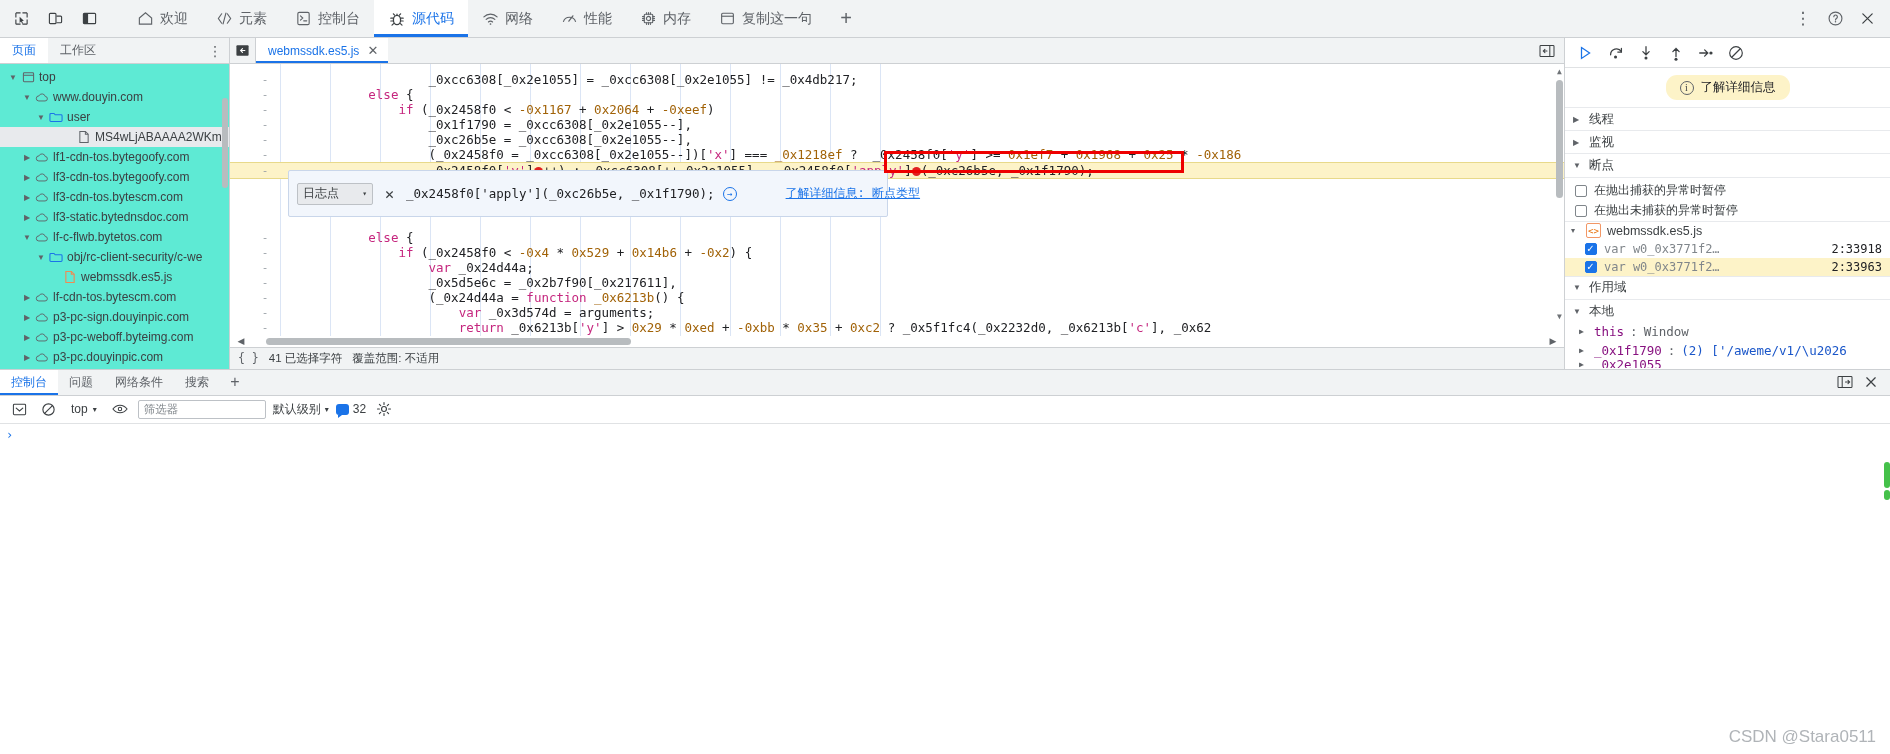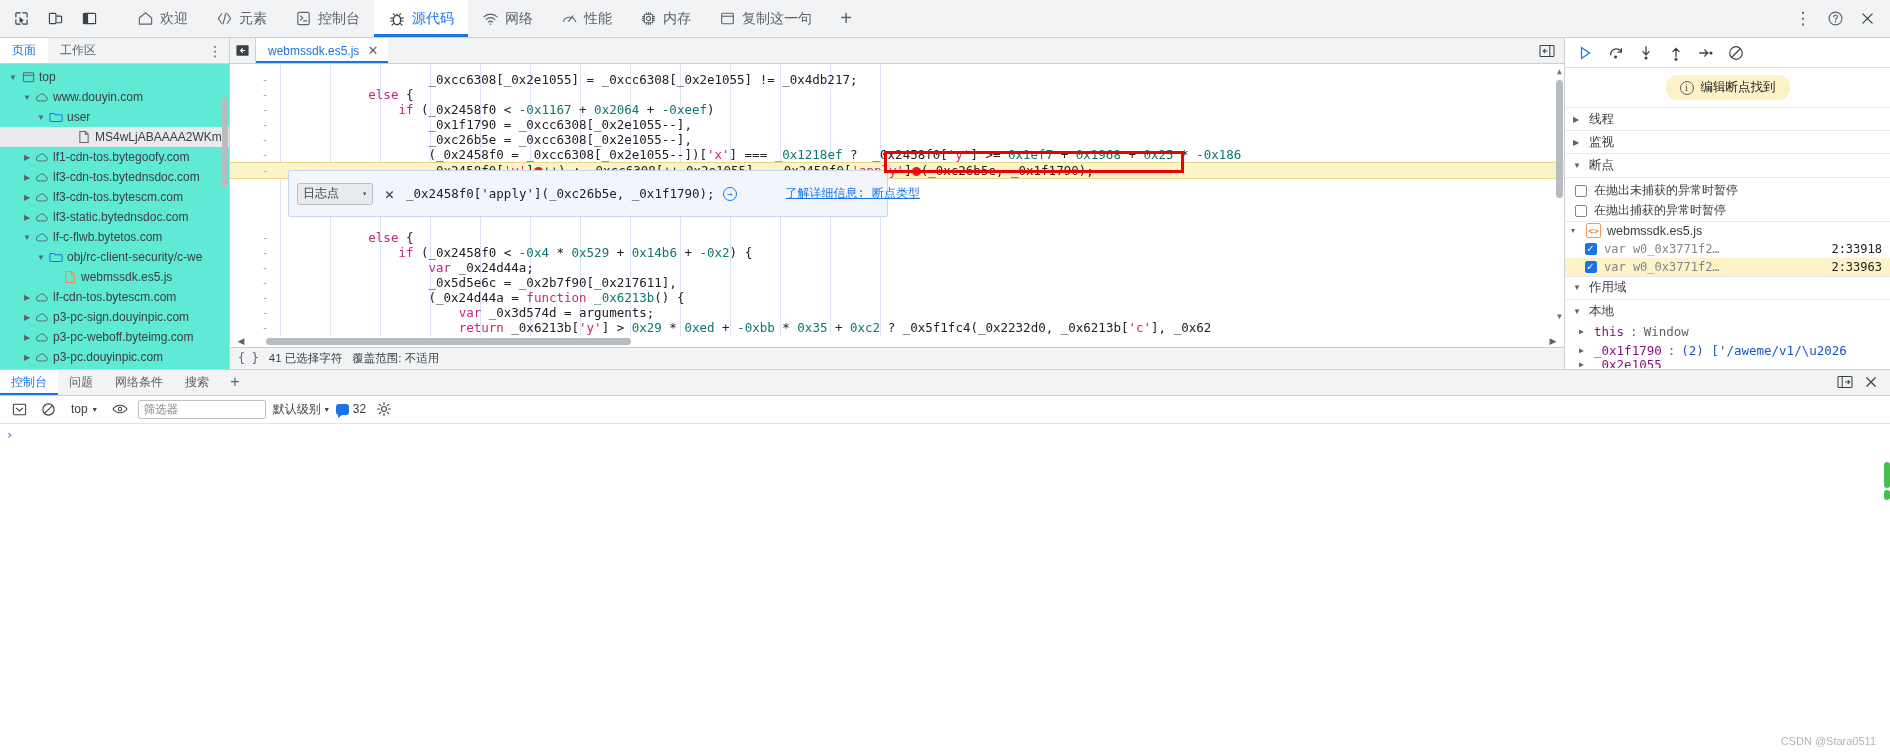--- a/index.html
+++ b/index.html
@@ -108,21 +108,21 @@
   .row .code {
     flex:1; white-space:pre; font-family:"DejaVu Sans Mono", monospace;
     font-size:12.5px; line-height:15px; overflow:hidden;
   }
   .row.hl { background:#fdf3c8; border-top:1px solid #e8d98a; border-bottom:1px solid #e8d98a; height:17px; }
   .row.hl .code, .row.hl .g2 { line-height:15px; }
   .indent-guides { position:absolute; top:0; left:0; right:0; bottom:0; pointer-events:none; }
   .ig { position:absolute; top:0; bottom:0; width:1px; background:#dbe5f5; }
 
   .kw   { color:#c5267e; }
-  .num  { color:#0f766e; }
+  .num  { color:#a16207; }
   .str  { color:#c5267e; }
   .plain{ color:#202124; }
 
   .inline-dot { display:inline-block; width:9px; height:9px; border-radius:50%; background:#e02020; vertical-align:-1px; }
 
   
   .logpoint {
     position:absolute; left:58px; top:106px; width:600px; height:47px;
     background:#f2f6fc; border:1px solid #c9d6ea; border-radius:2px;
     display:flex; align-items:center; padding:0 8px; gap:8px; z-index:6;
@@ -259,21 +259,21 @@
   .warn-chip .bub {
     width:13px; height:11px; background:#1a73e8; border-radius:3px; position:relative;
   }
   .warn-chip .bub::after {
     content:""; position:absolute; left:2px; bottom:-3px; border-left:4px solid #1a73e8;
     border-bottom:3px solid transparent; border-top:0;
   }
   .console-body { flex:1; position:relative; background:#fff; overflow:hidden; }
   .prompt-row { display:flex; align-items:flex-start; padding:4px 6px; font-family:"DejaVu Sans Mono", monospace; font-size:12px; color:#1a73e8; }
   .watermark {
-    position:absolute; right:14px; bottom:7px; color:#b0b4b8; font-size:11px;
+    position:absolute; right:14px; bottom:7px; color:#b0b4b8; font-size:17px;
     font-family:"Liberation Sans", sans-serif;
   }
   .green-bar { position:absolute; right:0; top:38px; width:6px; height:26px; background:#45c14a; border-radius:3px; }
   .green-bar2 { position:absolute; right:0; top:66px; width:6px; height:10px; background:#45c14a; border-radius:3px; }
   svg { display:block; }
 </style>
 </head>
 <body>
 
 <div class="app">
@@ -455,21 +455,21 @@
             </span>
           <span class="tlabel">lf1-cdn-tos.bytegoofy.com</span>
         </div>
         <div class="tnode" style="padding-left:20px">
           <span class="tw">▶</span>
           <span class="ticon">
               <svg width="14" height="11" viewBox="0 0 15 11">
                 <path d="M4 9.2a2.7 2.7 0 01.2-5.4 3.6 3.6 0 016.8.6 2.4 2.4 0 01-.3 4.8z" stroke="#5f6368" stroke-width="1" fill="none"></path>
               </svg>
             </span>
-          <span class="tlabel">lf3-cdn-tos.bytednsdoc.com</span>
+          <span class="tlabel">lf3-cdn-tos.bytegoofy.com</span>
         </div>
         <div class="tnode" style="padding-left:20px">
           <span class="tw">▶</span>
           <span class="ticon">
               <svg width="14" height="11" viewBox="0 0 15 11">
                 <path d="M4 9.2a2.7 2.7 0 01.2-5.4 3.6 3.6 0 016.8.6 2.4 2.4 0 01-.3 4.8z" stroke="#5f6368" stroke-width="1" fill="none"></path>
               </svg>
             </span>
           <span class="tlabel">lf3-cdn-tos.bytescm.com</span>
         </div>
@@ -756,45 +756,45 @@
           <svg width="18" height="18" viewBox="0 0 20 20">
               <circle cx="10" cy="10" r="7" stroke="#3c4043" stroke-width="1.3" fill="none"></circle>
               <path d="M5 15L15 5" stroke="#3c4043" stroke-width="1.3"></path>
             </svg>
         </div>
       </div>
 
       <div class="paused-banner-wrap">
         <div class="paused-banner">
           <span class="i">i</span>
-          <span>编辑断点找到</span>
+          <span>了解详细信息</span>
         </div>
       </div>
 
       <div class="dsec">
         <span class="car">▶</span>
         <span>线程</span>
       </div>
       <div class="dsec">
         <span class="car">▶</span>
         <span>监视</span>
       </div>
       <div class="dsec">
         <span class="car">▼</span>
         <span>断点</span>
       </div>
 
       <div style="border-top:1px solid #e8eaed; padding-top:3px">
         <div class="dcheck-row">
           <span class="cbox"></span>
-          <span>在抛出未捕获的异常时暂停</span>
+          <span>在抛出捕获的异常时暂停</span>
         </div>
         <div class="dcheck-row">
           <span class="cbox"></span>
-          <span>在抛出捕获的异常时暂停</span>
+          <span>在抛出未捕获的异常时暂停</span>
         </div>
       </div>
 
       <div class="bp-file">
         <span class="car">▾</span>
         <span class="js-badge">&lt;&gt;</span>
         <span>webmssdk.es5.js</span>
       </div>
 
       <div class="bp-item">

